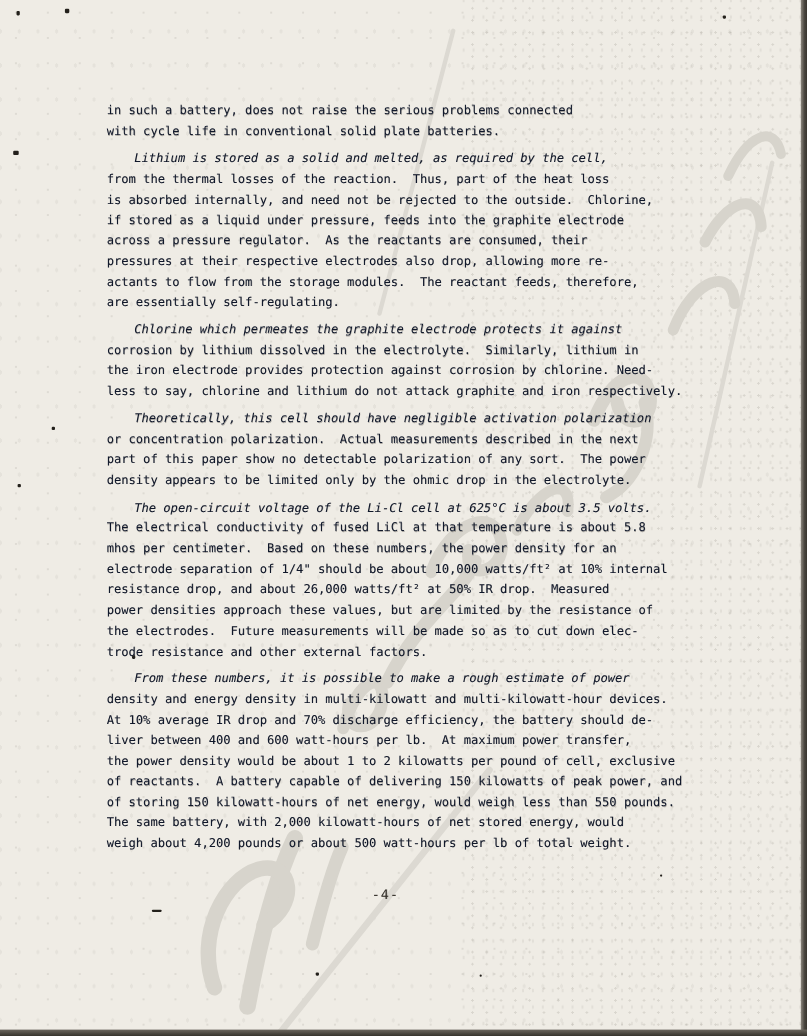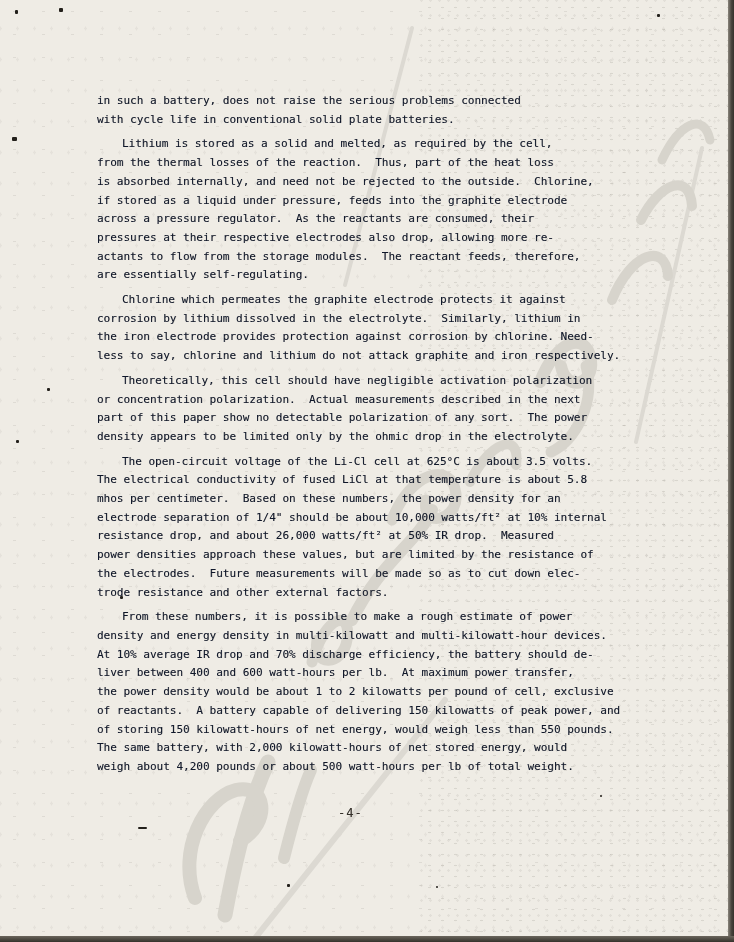--- a/index.html
+++ b/index.html
@@ -34,21 +34,21 @@
     background:linear-gradient(to bottom,#6b665d,#35322b);
   }
   .watermark{position:absolute;inset:0;pointer-events:none;}
   .doc-body{
     position:absolute;left:97px;top:92px;width:600px;
     font-size:11px;line-height:18.7px;color:#0f172a;
     text-shadow:0.3px 0.3px 0 rgba(45,40,33,0.35);
     white-space:pre;
   }
   .para{margin:0 0 6px 0;}
-  .para.indent .line.first{padding-left:25px;}
+  .para.indent .line.first{padding-left:25px;font-style:italic;}
   .page-number{
     position:absolute;left:338px;top:806px;
     font-size:12px;color:#34302a;letter-spacing:1px;
     text-shadow:0.3px 0.3px 0 rgba(45,40,33,0.35);
   }
   .speck{position:absolute;background:#23201b;border-radius:1px;}
 </style>
 </head>
 <body>
 

